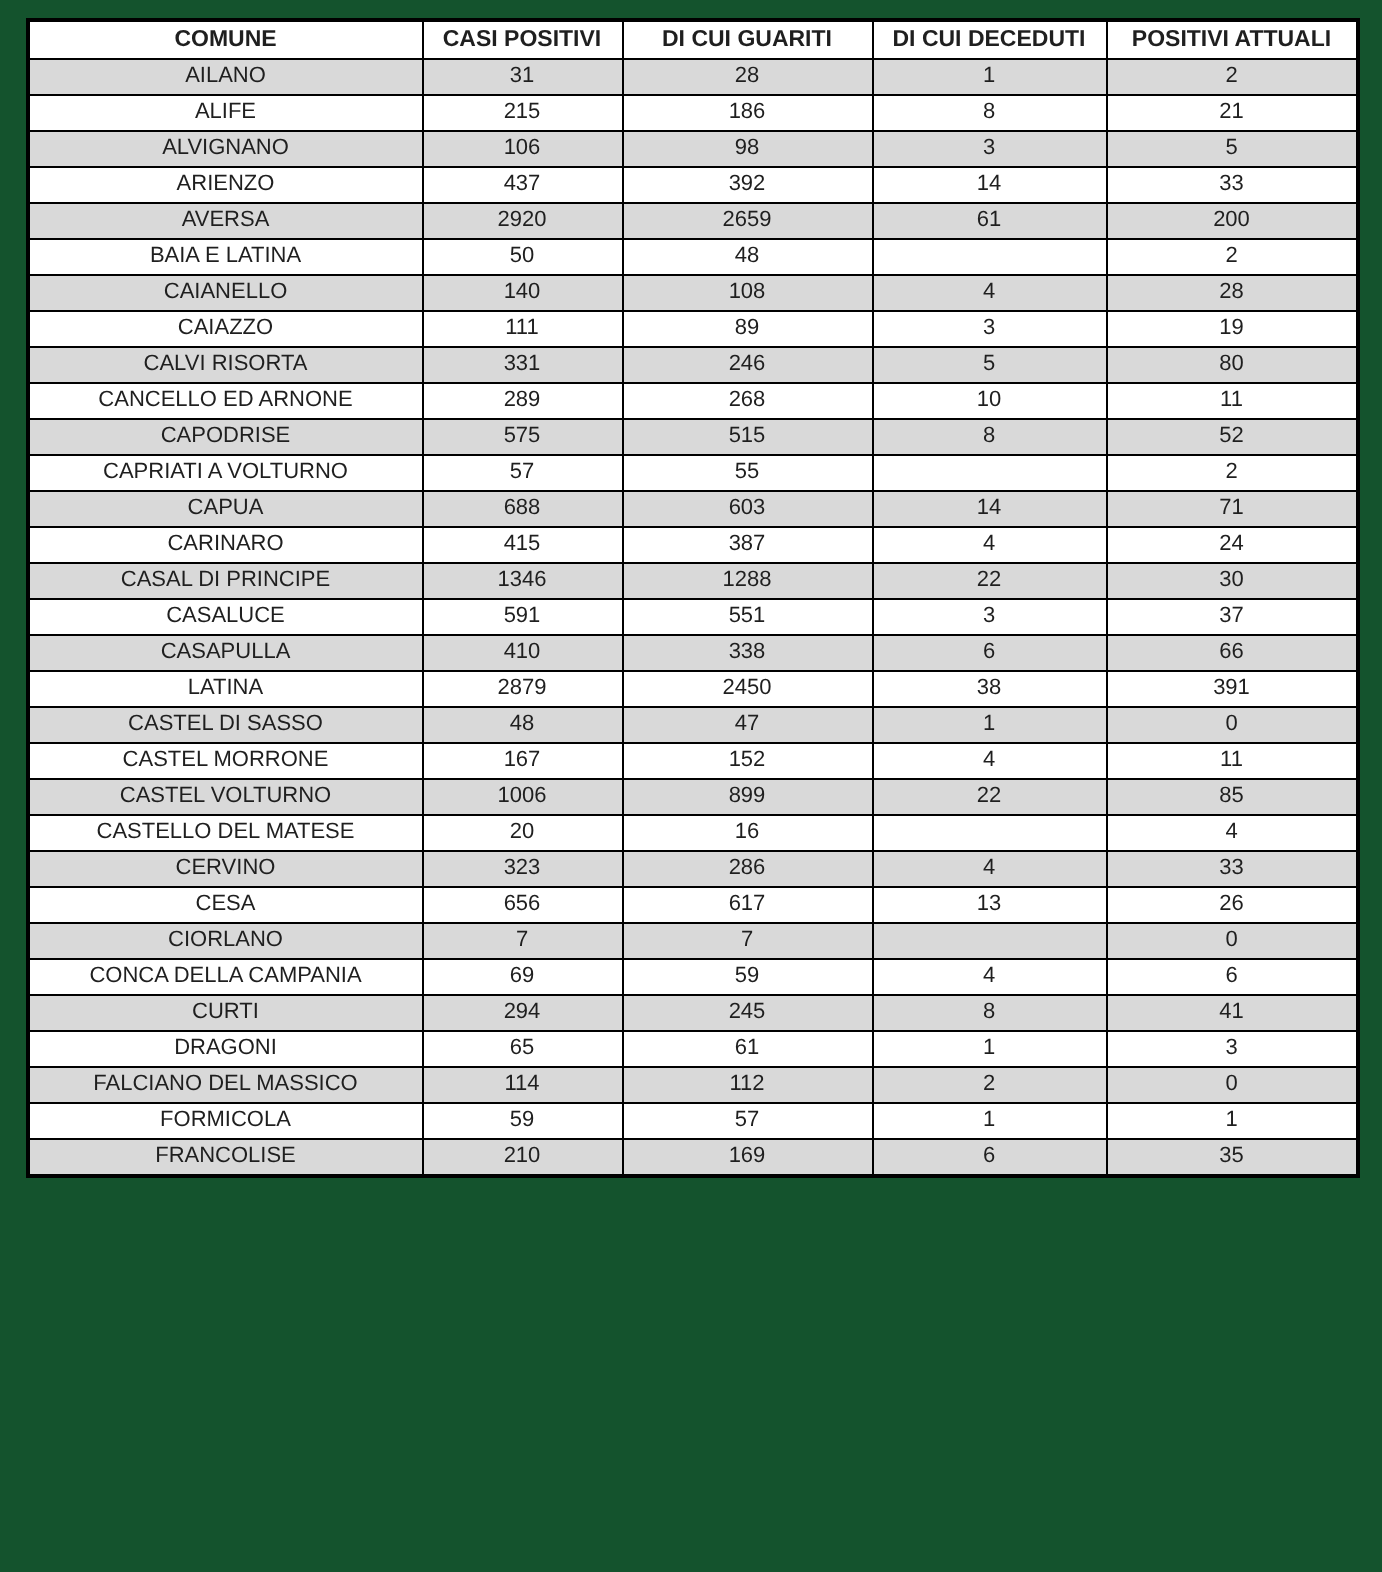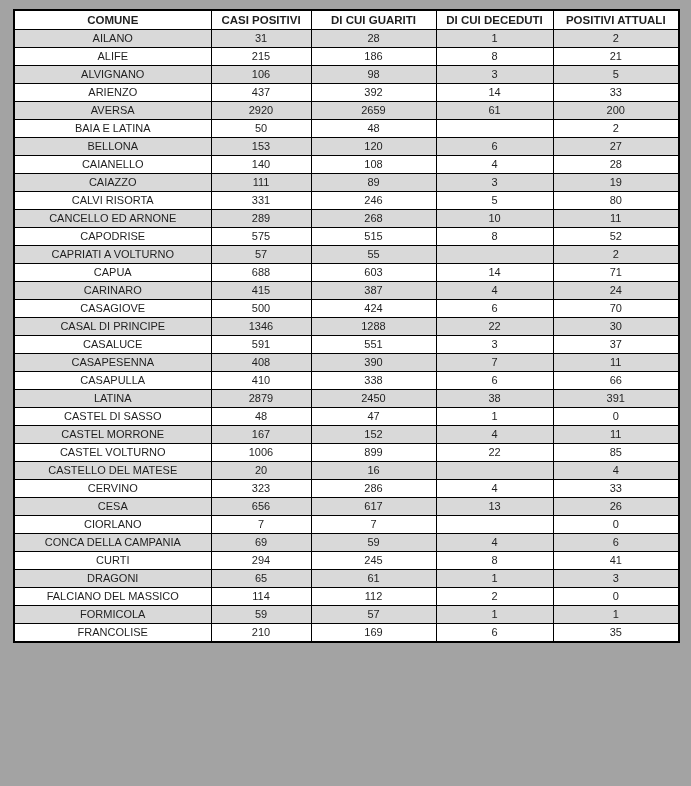--- a/index.html
+++ b/index.html
@@ -13,21 +13,21 @@
     padding:0;
     background:#ffffff;
     width:691px;
     height:786px;
     overflow:hidden;
   }
   .page{
     position:relative;
     width:691px;
     height:786px;
-    background:#a3a3a3;
+    background:#14532d;
   }
   .table-wrap{
     position:absolute;
     left:13px;
     top:9px;
   }
   table.covid-table{
     border-collapse:collapse;
     table-layout:fixed;
     width:665px;
@@ -126,27 +126,20 @@
             <td>200</td>
           </tr>
           <tr>
             <td>BAIA E LATINA</td>
             <td>50</td>
             <td>48</td>
             <td></td>
             <td>2</td>
           </tr>
           <tr>
-            <td>BELLONA</td>
-            <td>153</td>
-            <td>120</td>
-            <td>6</td>
-            <td>27</td>
-          </tr>
-          <tr>
             <td>CAIANELLO</td>
             <td>140</td>
             <td>108</td>
             <td>4</td>
             <td>28</td>
           </tr>
           <tr>
             <td>CAIAZZO</td>
             <td>111</td>
             <td>89</td>
@@ -189,46 +182,32 @@
             <td>71</td>
           </tr>
           <tr>
             <td>CARINARO</td>
             <td>415</td>
             <td>387</td>
             <td>4</td>
             <td>24</td>
           </tr>
           <tr>
-            <td>CASAGIOVE</td>
-            <td>500</td>
-            <td>424</td>
-            <td>6</td>
-            <td>70</td>
-          </tr>
-          <tr>
             <td>CASAL DI PRINCIPE</td>
             <td>1346</td>
             <td>1288</td>
             <td>22</td>
             <td>30</td>
           </tr>
           <tr>
             <td>CASALUCE</td>
             <td>591</td>
             <td>551</td>
             <td>3</td>
             <td>37</td>
-          </tr>
-          <tr>
-            <td>CASAPESENNA</td>
-            <td>408</td>
-            <td>390</td>
-            <td>7</td>
-            <td>11</td>
           </tr>
           <tr>
             <td>CASAPULLA</td>
             <td>410</td>
             <td>338</td>
             <td>6</td>
             <td>66</td>
           </tr>
           <tr>
             <td>LATINA</td>

